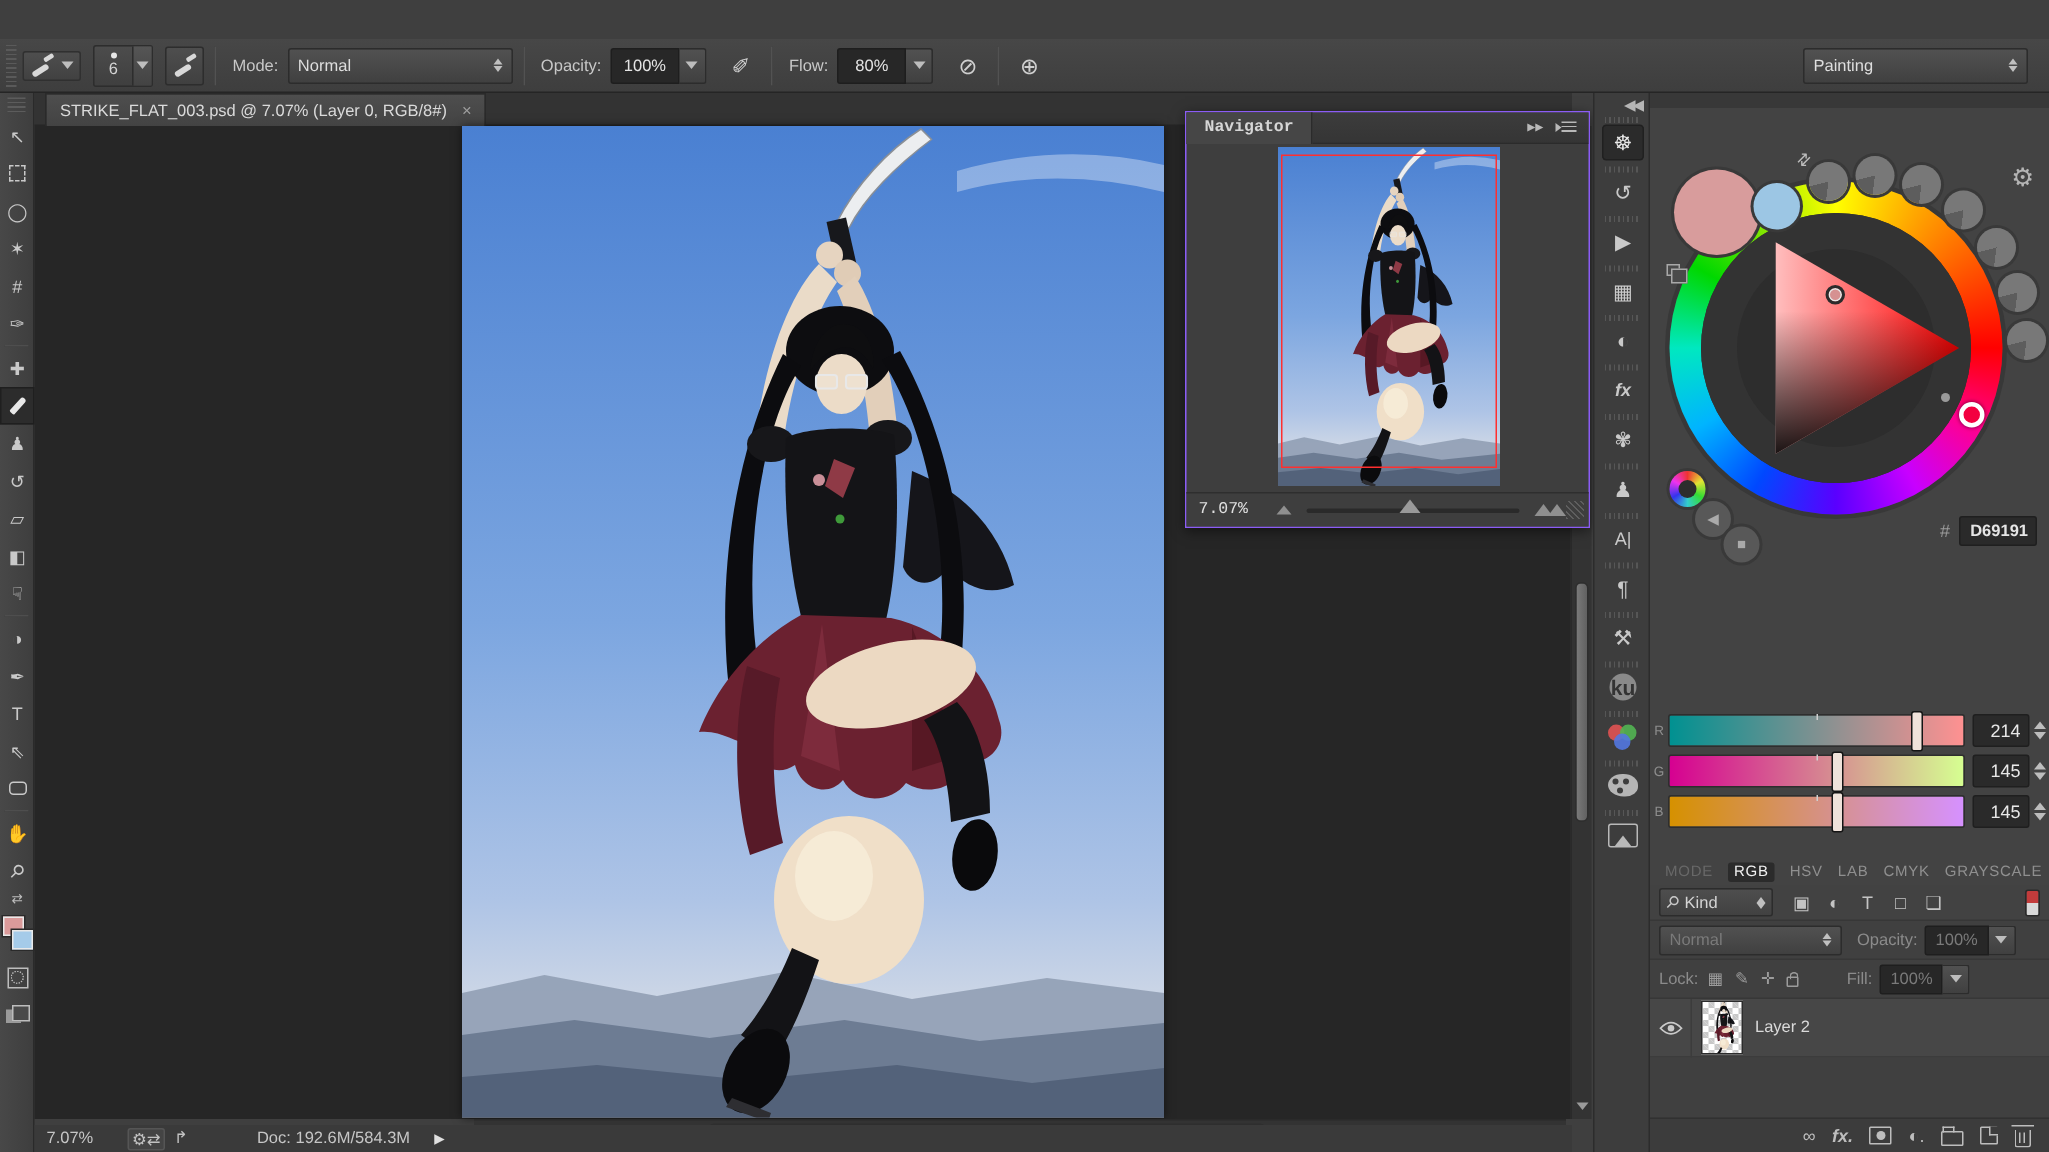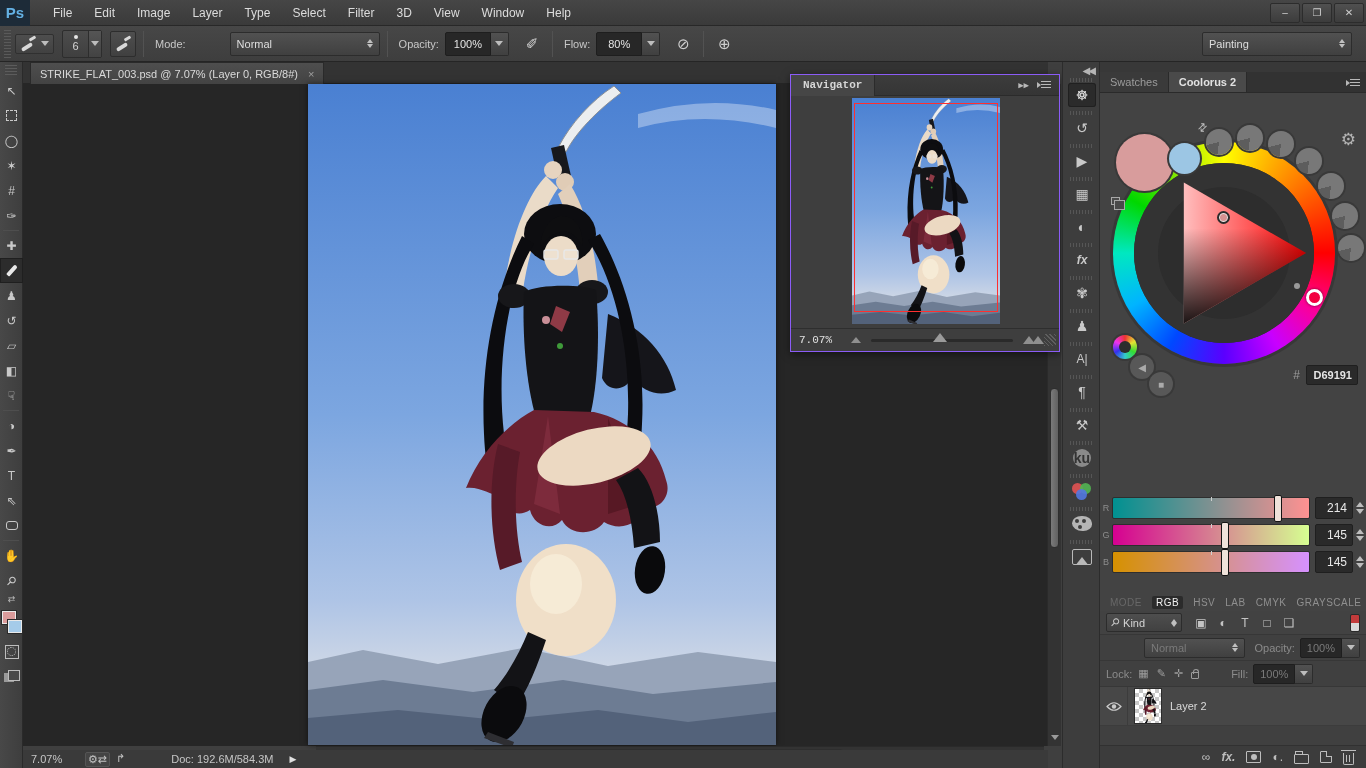--- a/index.html
+++ b/index.html
@@ -23,21 +23,21 @@
   .brushstroke { width:16px; height:14px; position:relative; }
   .brushstroke::before { content:""; position:absolute; left:1px; top:8px; width:12px; height:4px; background:#d8d8d8; border-radius:2px; transform:rotate(-32deg); }
   .brushstroke::after { content:""; position:absolute; right:0; top:0; width:7px; height:3px; background:#d8d8d8; border-radius:1px; transform:rotate(-32deg); }
   .dd-arrow { width:0; height:0; border-left:4px solid transparent; border-right:4px solid transparent; border-top:5px solid #bdbdbd; margin-left:5px; }
   .brush-size-box { width:40px; height:28px; border:1px solid #2d2d2d; border-radius:2px; background:linear-gradient(#4c4c4c,#3f3f3f); display:flex; margin-right:8px; }
   .bs-left { flex:1; display:flex; flex-direction:column; align-items:center; justify-content:center; }
   .bs-dot { width:4px; height:4px; border-radius:50%; background:#e6e6e6; margin-bottom:1px; }
   .bs-right { width:13px; border-left:1px solid #2d2d2d; background:linear-gradient(#555,#434343); display:flex; align-items:center; justify-content:center; }
   .sq-btn { width:26px; height:26px; border:1px solid #2d2d2d; border-radius:2px; background:linear-gradient(#4e4e4e,#404040); display:flex; align-items:center; justify-content:center; color:#cfcfcf; font-size:13px; }
   .opt-label { color:#c8c8c8; margin:0 6px 0 4px; font-size:11px; }
-  .dropdown { height:24px; border:1px solid #2c2c2c; border-radius:2px; background:linear-gradient(#515151,#404040); display:flex; align-items:center; padding:0 6px; color:#dedede;margin-left:38px; }
+  .dropdown { height:24px; border:1px solid #2c2c2c; border-radius:2px; background:linear-gradient(#515151,#404040); display:flex; align-items:center; padding:0 6px; color:#dedede; }
   .dropdown .ud { margin-left:auto; display:flex; flex-direction:column; gap:1px; padding-left:8px; }
   .ud i { width:0; height:0; border-left:3px solid transparent; border-right:3px solid transparent; display:block; }
   .ud i.up { border-bottom:4px solid #c0c0c0; }
   .ud i.dn { border-top:4px solid #c0c0c0; }
   .val-combo { display:flex; height:24px; }
   .val-box { min-width:46px; background:#272727; border:1px solid #1e1e1e; border-radius:2px 0 0 2px; color:#e4e4e4; display:flex; align-items:center; justify-content:center; padding:0 6px; }
   .val-drop { width:18px; background:linear-gradient(#515151,#404040); border:1px solid #2c2c2c; border-left:none; border-radius:0 2px 2px 0; display:flex; align-items:center; justify-content:center; }
   .pen-icon { font-size:15px; color:#cfcfcf; }
   .workspace { margin-left:auto; margin-right:14px; width:150px; }
 
@@ -252,41 +252,20 @@
         <ellipse cx="342" cy="486" rx="15" ry="24" fill="#0a0a0c" transform="rotate(8 342 486)"></ellipse>
         <ellipse cx="258" cy="516" rx="50" ry="56" fill="#f0dfc8"></ellipse>
         <ellipse cx="248" cy="500" rx="26" ry="30" fill="#f8eeda" opacity="0.8"></ellipse>
         <path d="M238 556 C230 580 220 606 208 622 L186 606 C200 590 212 568 220 548 Z" fill="#131316"></path>
         <ellipse cx="196" cy="630" rx="20" ry="30" fill="#0b0b0d" transform="rotate(28 196 630)"></ellipse>
         <path d="M180 648 L206 658 L204 664 L176 654 Z" fill="#2e2e32"></path>
       </g>
     </defs>
   </svg>
 
-  <div class="abs menubar">
-    <div class="pslogo">Ps</div>
-    <ul class="menus">
-      <li>File</li>
-      <li>Edit</li>
-      <li>Image</li>
-      <li>Layer</li>
-      <li>Type</li>
-      <li>Select</li>
-      <li>Filter</li>
-      <li>3D</li>
-      <li>View</li>
-      <li>Window</li>
-      <li>Help</li>
-    </ul>
-    <div class="winbtns">
-      <span class="winbtn">–</span>
-      <span class="winbtn">❐</span>
-      <span class="winbtn">✕</span>
-    </div>
-  </div>
 
   <div class="abs optionsbar">
     <div class="grip-v"></div>
     <div class="tool-preview">
       <span class="brushstroke"></span>
       <span class="dd-arrow"></span>
     </div>
     <div class="brush-size-box">
       <div class="bs-left">
         <span class="bs-dot"></span>
@@ -536,27 +515,20 @@
         <span class="pal-icon"></span>
       </div>
     <div class="dock-item">
         <span class="photo-icon"></span>
       </div>
   </div>
 
   <div class="abs panelcol">
 
     <div style="height:10px;background:#383838"></div>
-    <div class="tabsrow">
-      <div class="ptab">Swatches</div>
-      <div class="ptab active">Coolorus 2</div>
-      <div class="menu">
-          <span class="pm-icon"></span>
-        </div>
-    </div>
     <div class="coolorus">
       <div class="wheel">
         <div class="wheel-inner"></div>
         <div class="ctri"></div>
         <div class="ctri-shade"></div>
         <div class="sv-marker" style="left:104px;top:69px"></div>
         <div class="wheel-dot" style="left:181px;top:141px"></div>
         <div class="hue-marker" style="left:193px;top:147px"></div>
       </div>
       <div class="fg-circle"></div>

